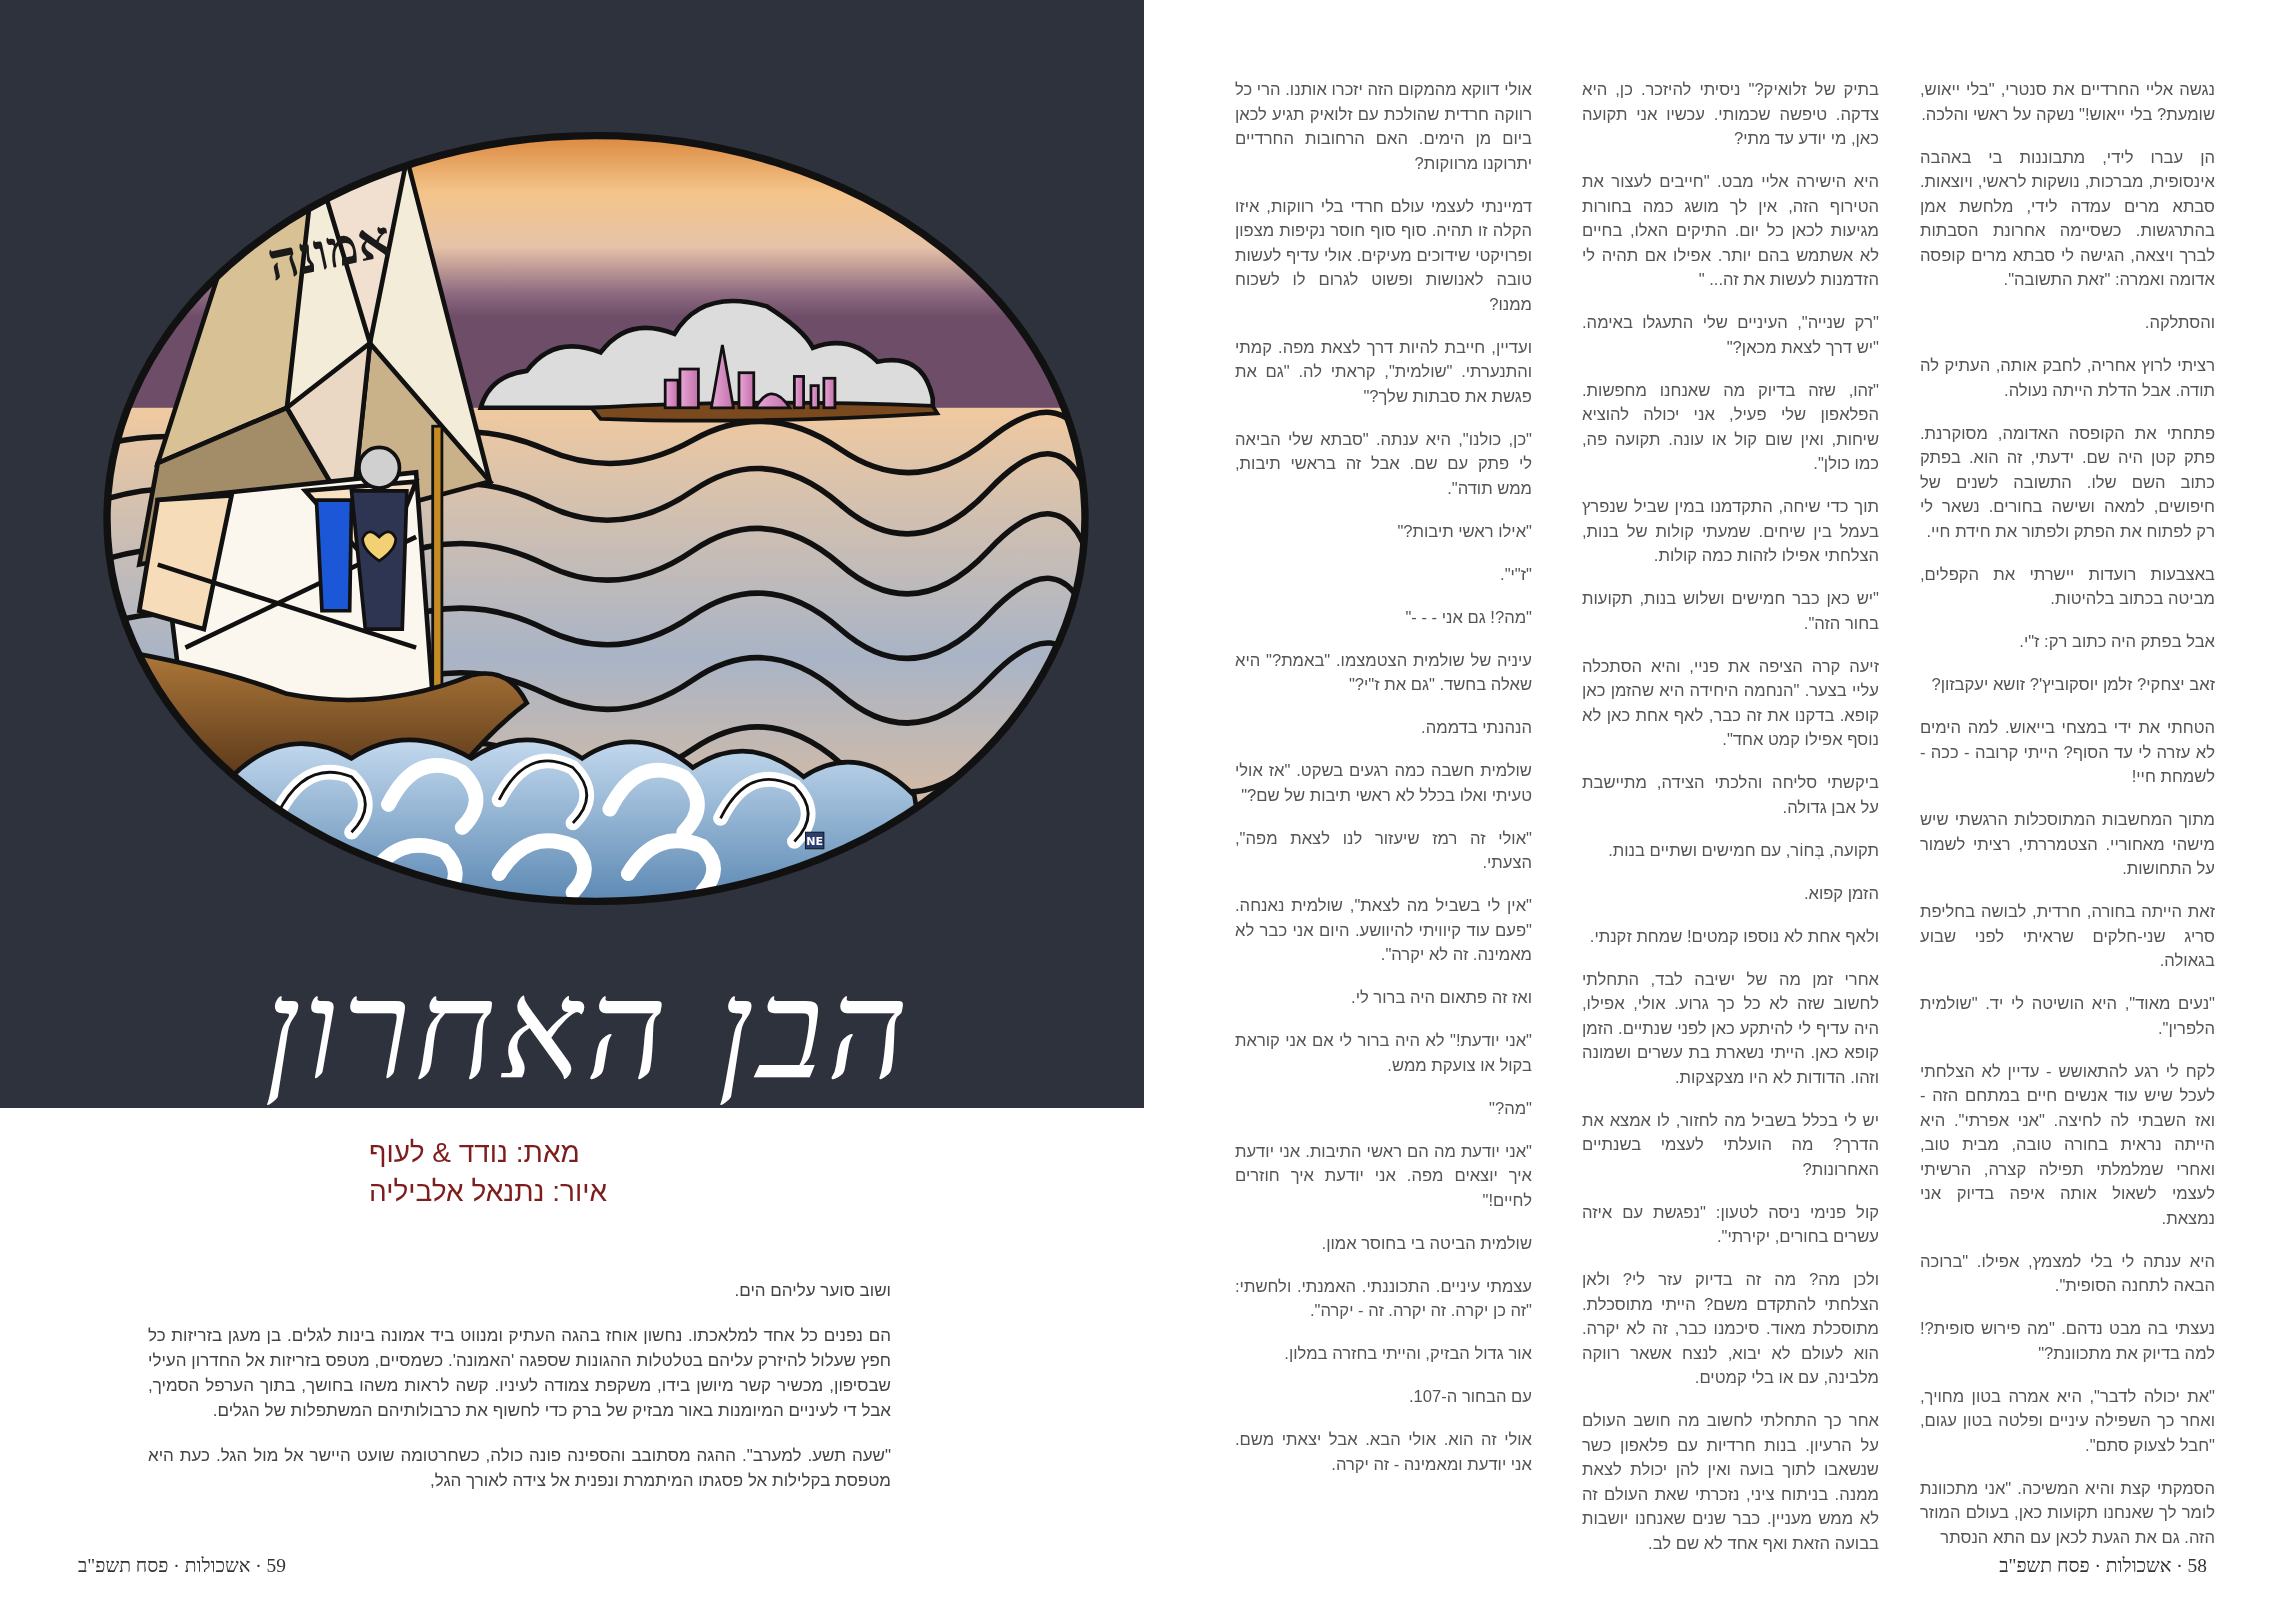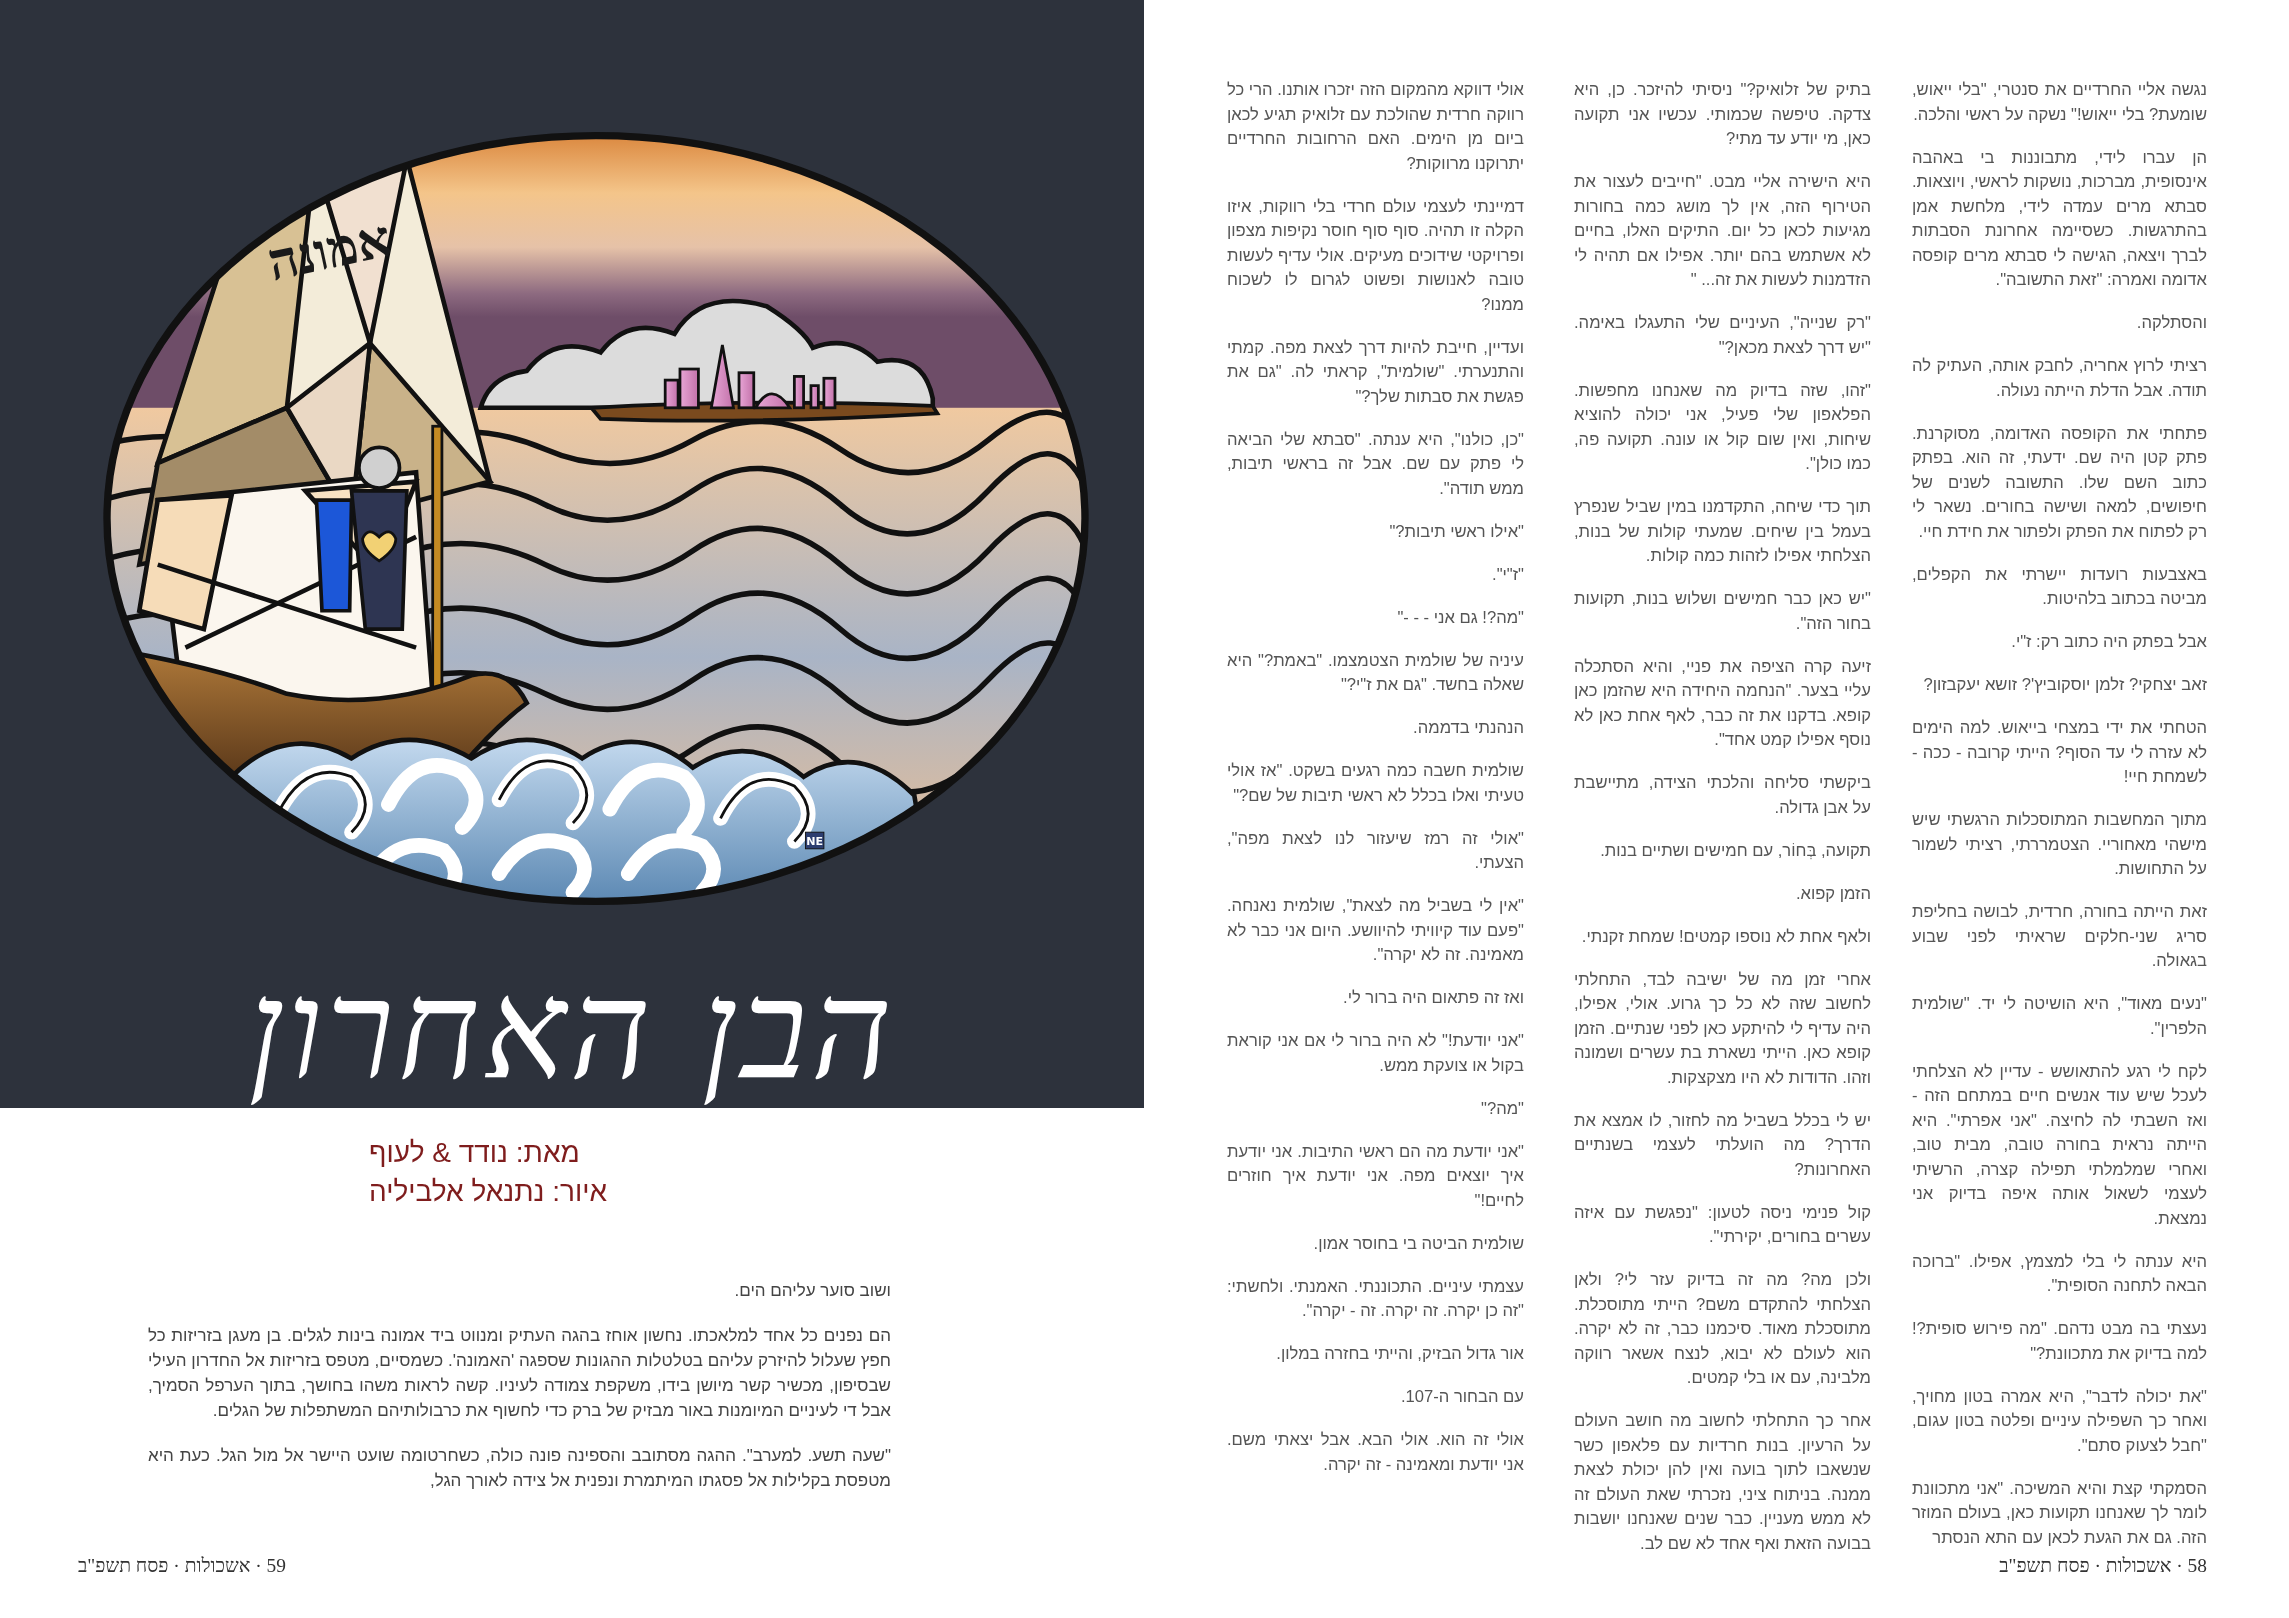--- a/index.html
+++ b/index.html
@@ -8,41 +8,41 @@
       background:#ffffff;
       font-family:"DejaVu Sans", sans-serif;
       color:#555;
     }
     .left-page { position:absolute; left:0; top:0; width:1144px; height:1619px; background:#fff; }
     .hero { position:absolute; left:0; top:0; width:1144px; height:1108px; background:#2d323c; }
     .illustration { position:absolute; left:102px; top:131px; width:988px; height:775px; }
     .title {
       position:absolute; left:0; top:951px; width:1144px; text-align:center;
       color:#fff; font-family:"DejaVu Serif", serif; font-style:italic;
-      font-size:138px; line-height:157px; direction:rtl; letter-spacing:3.7px;
+      font-size:138px; line-height:157px; direction:rtl; letter-spacing:3.7px;padding-left:16px;
     }
     .credits {
       position:absolute; left:369px; top:1133px; width:461px; text-align:left;
       direction:rtl; color:#7f1d1d; font-size:28px; line-height:39px;
       font-family:"Liberation Sans", sans-serif;
     }
     .intro {
       position:absolute; left:148px; top:1278px; width:743px; direction:rtl; text-align:justify;
       font-family:"Liberation Sans", sans-serif; font-size:17px; line-height:25px; color:#444;
     }
     .intro p { margin:0 0 20px 0; }
     .folio {
       position:absolute; top:1555px; font-family:Liberation Serif, serif;
       font-size:19.4px; color:#333; direction:rtl;
     }
     .folio-left { left:78px; }
     .folio-right { right:83px; }
     .col {
       position:absolute; top:78px; direction:rtl; text-align:justify;
-      font-family:"Liberation Sans", sans-serif; font-size:16.6px; line-height:24.5px; color:#555;
+      font-family:"Liberation Sans", sans-serif; font-size:16.6px; line-height:24.5px; color:#555;margin-left:8px;
     }
     .col p { margin:0 0 18.5px 0; }
     .col-1 { left:1912px; width:295px; }
     .col-2 { left:1574px; width:297px; }
     .col-3 { left:1227px; width:297px; }
     .page-gap { position:absolute; left:1144px; top:0; width:0.9px; height:1619px; background:transparent; }
   </style>
 </head>
 <body>
 

